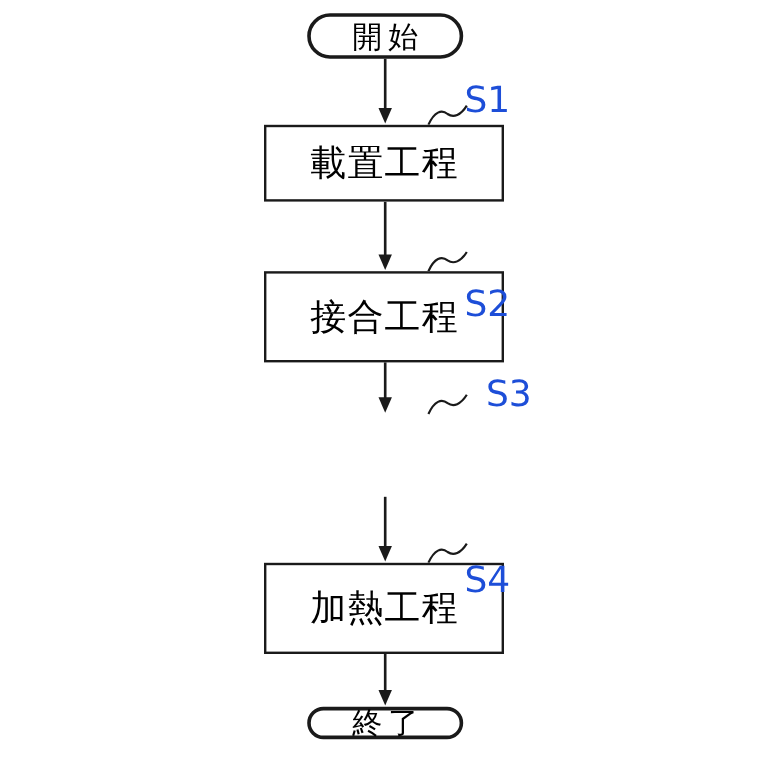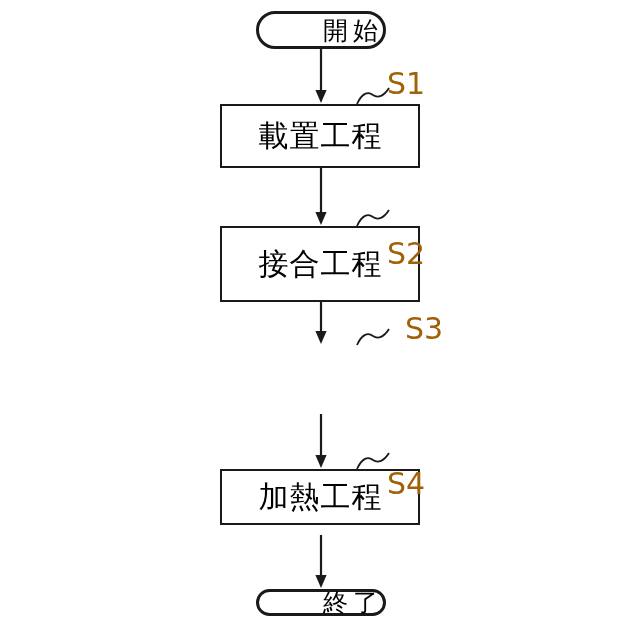--- a/index.html
+++ b/index.html
@@ -22,21 +22,21 @@
     width: 640px; height: 640px;
   }
   .terminal {
     position: absolute;
     box-sizing: border-box;
     border: 3px solid #1a1a1a;
     border-radius: 21px;
     background: #ffffff;
     display: flex;
     align-items: center;
-    justify-content: flex-end;
+    justify-content: center;
     font-size: 25px;
     letter-spacing: 5px;
     text-indent: 5px;
     white-space: nowrap;
   }
   .t-start { left: 256px; top: 11px;  width: 130px; height: 38px; }
   .t-end   { left: 256px; top: 589px; width: 130px; height: 27px; }
   .process {
     position: absolute;
     box-sizing: border-box;
@@ -48,28 +48,28 @@
     align-items: center;
     justify-content: center;
     font-size: 30px;
     letter-spacing: 1px;
     text-indent: 1px;
     white-space: nowrap;
   }
   .b1 { top: 104px; height: 64px; }
   .b2 { top: 226px; height: 76px; }
   .b3 { top: 345px; height: 69px; }
-  .b4 { top: 469px; height: 56px; }
+  .b4 { top: 469px; height: 76px; }
   .stepref {
     position: absolute;
     left: 387px;
     font-size: 30px;
     line-height: 1;
     font-family: "DejaVu Sans", sans-serif;
-    color: #a16207;
+    color: #1d4ed8;
     white-space: nowrap;
   }
   .r1 { top: 69px; }
   .r2 { top: 198px; margin-top: 41px; }
   .r3 { top: 314px; margin-left: 18px; }
   .r4 { top: 433px; margin-top: 36px; }
 </style>
 </head>
 <body>
 

